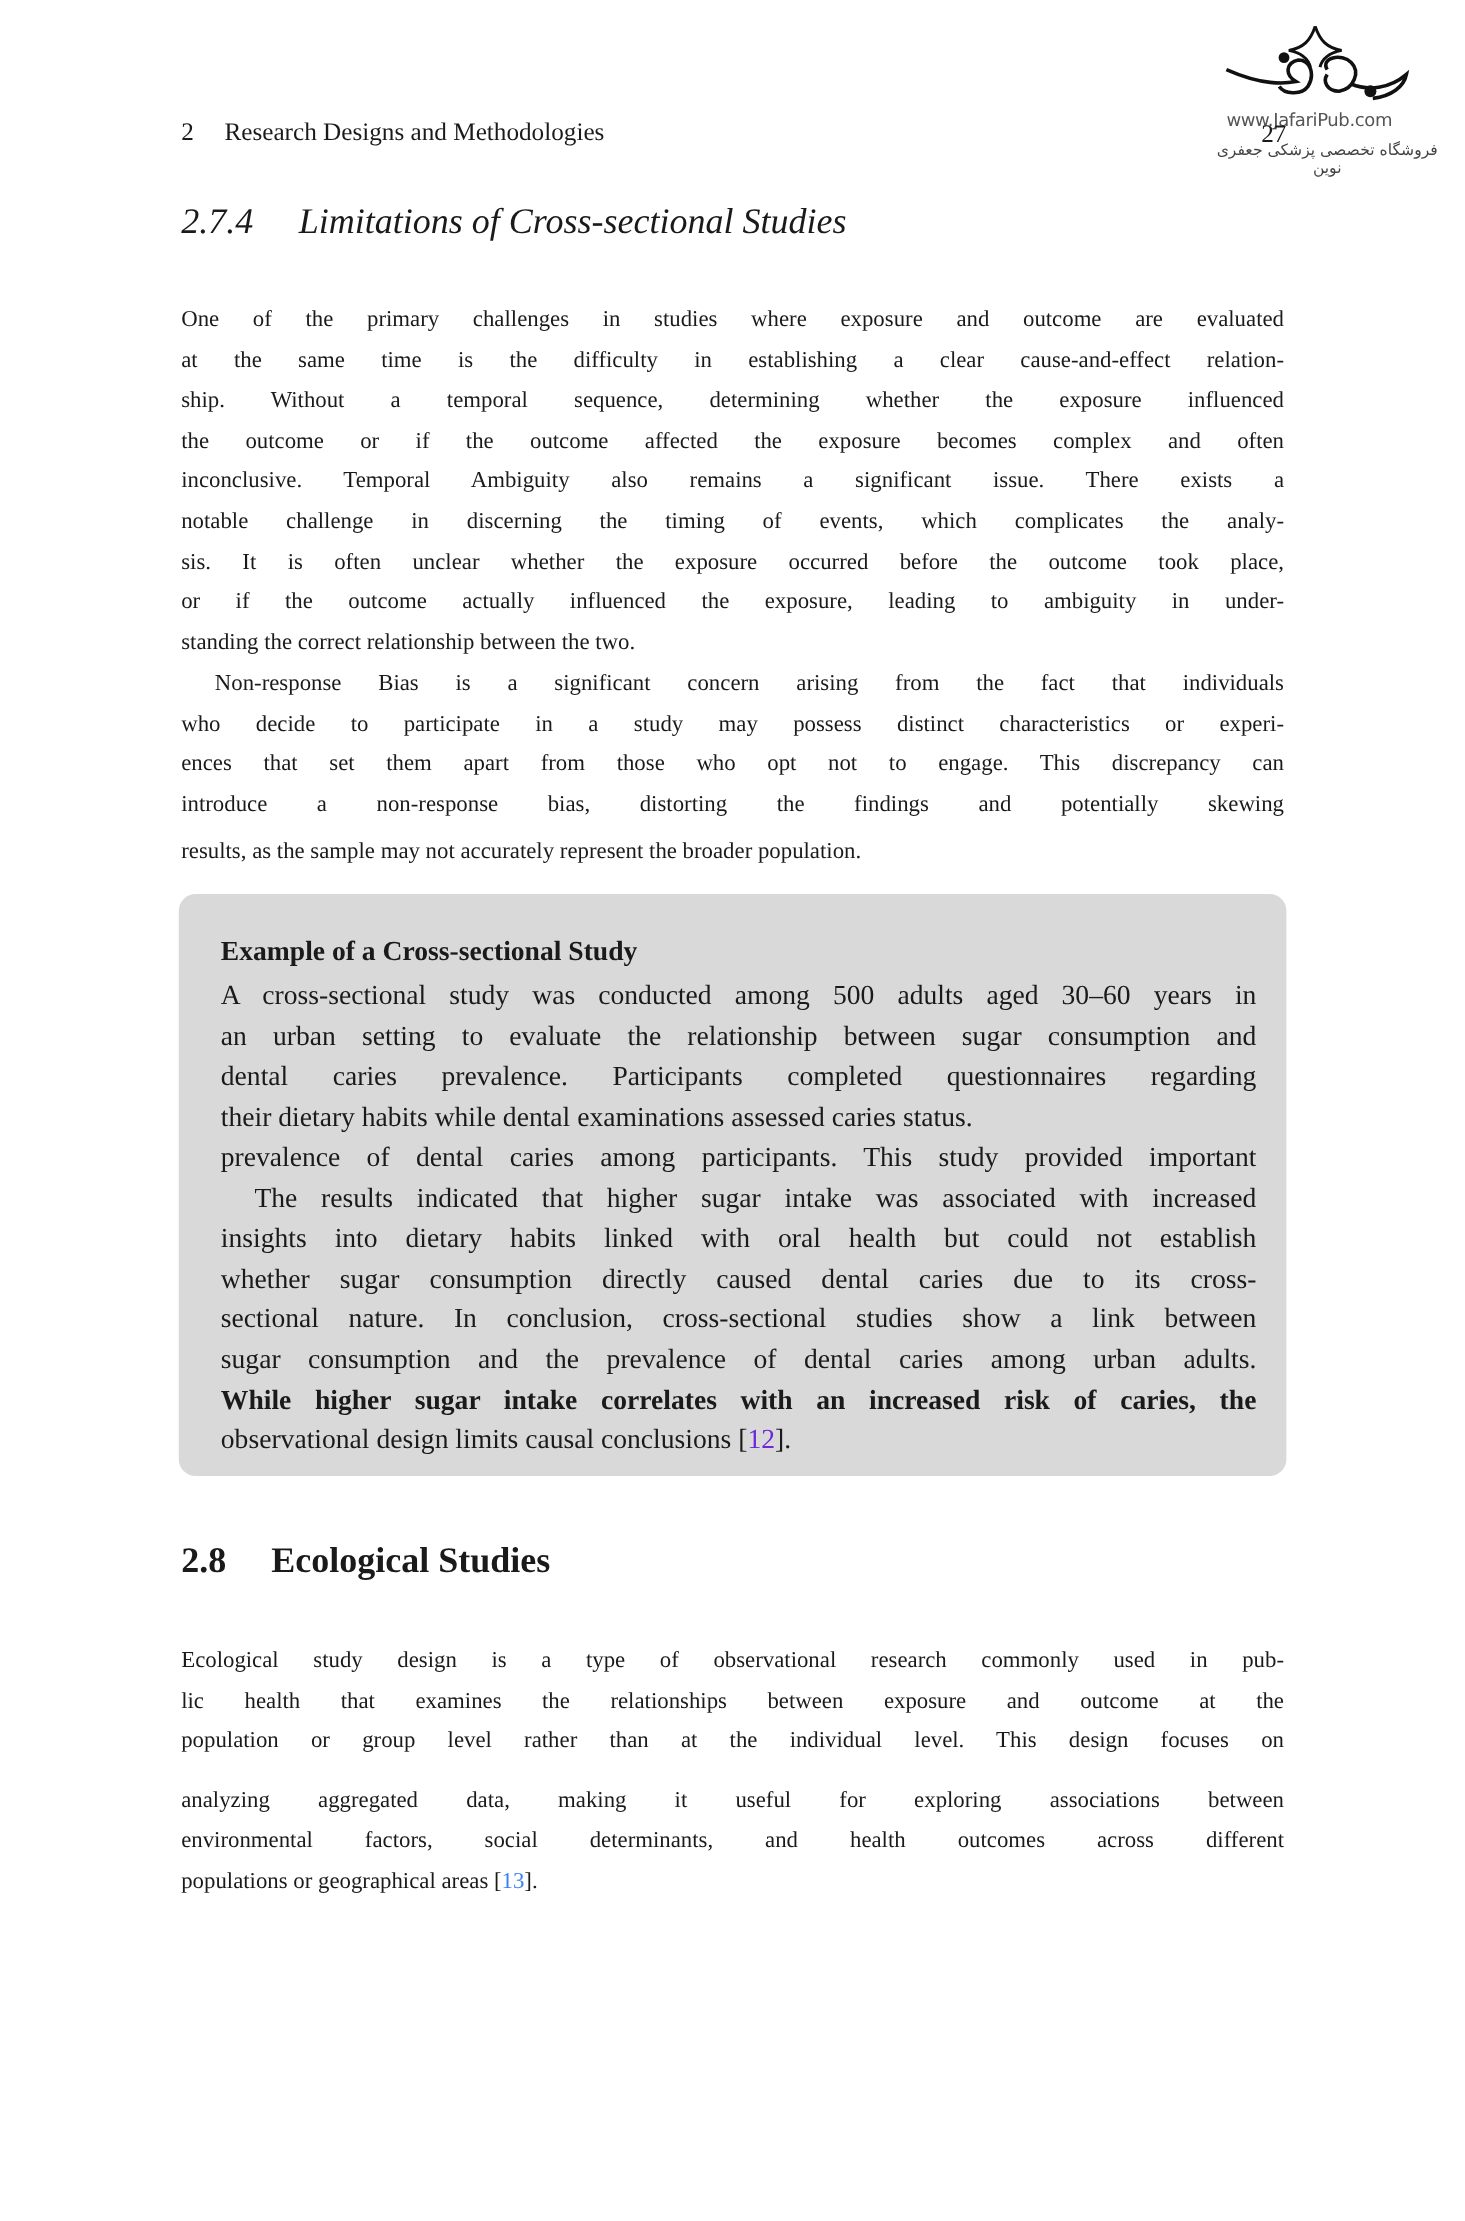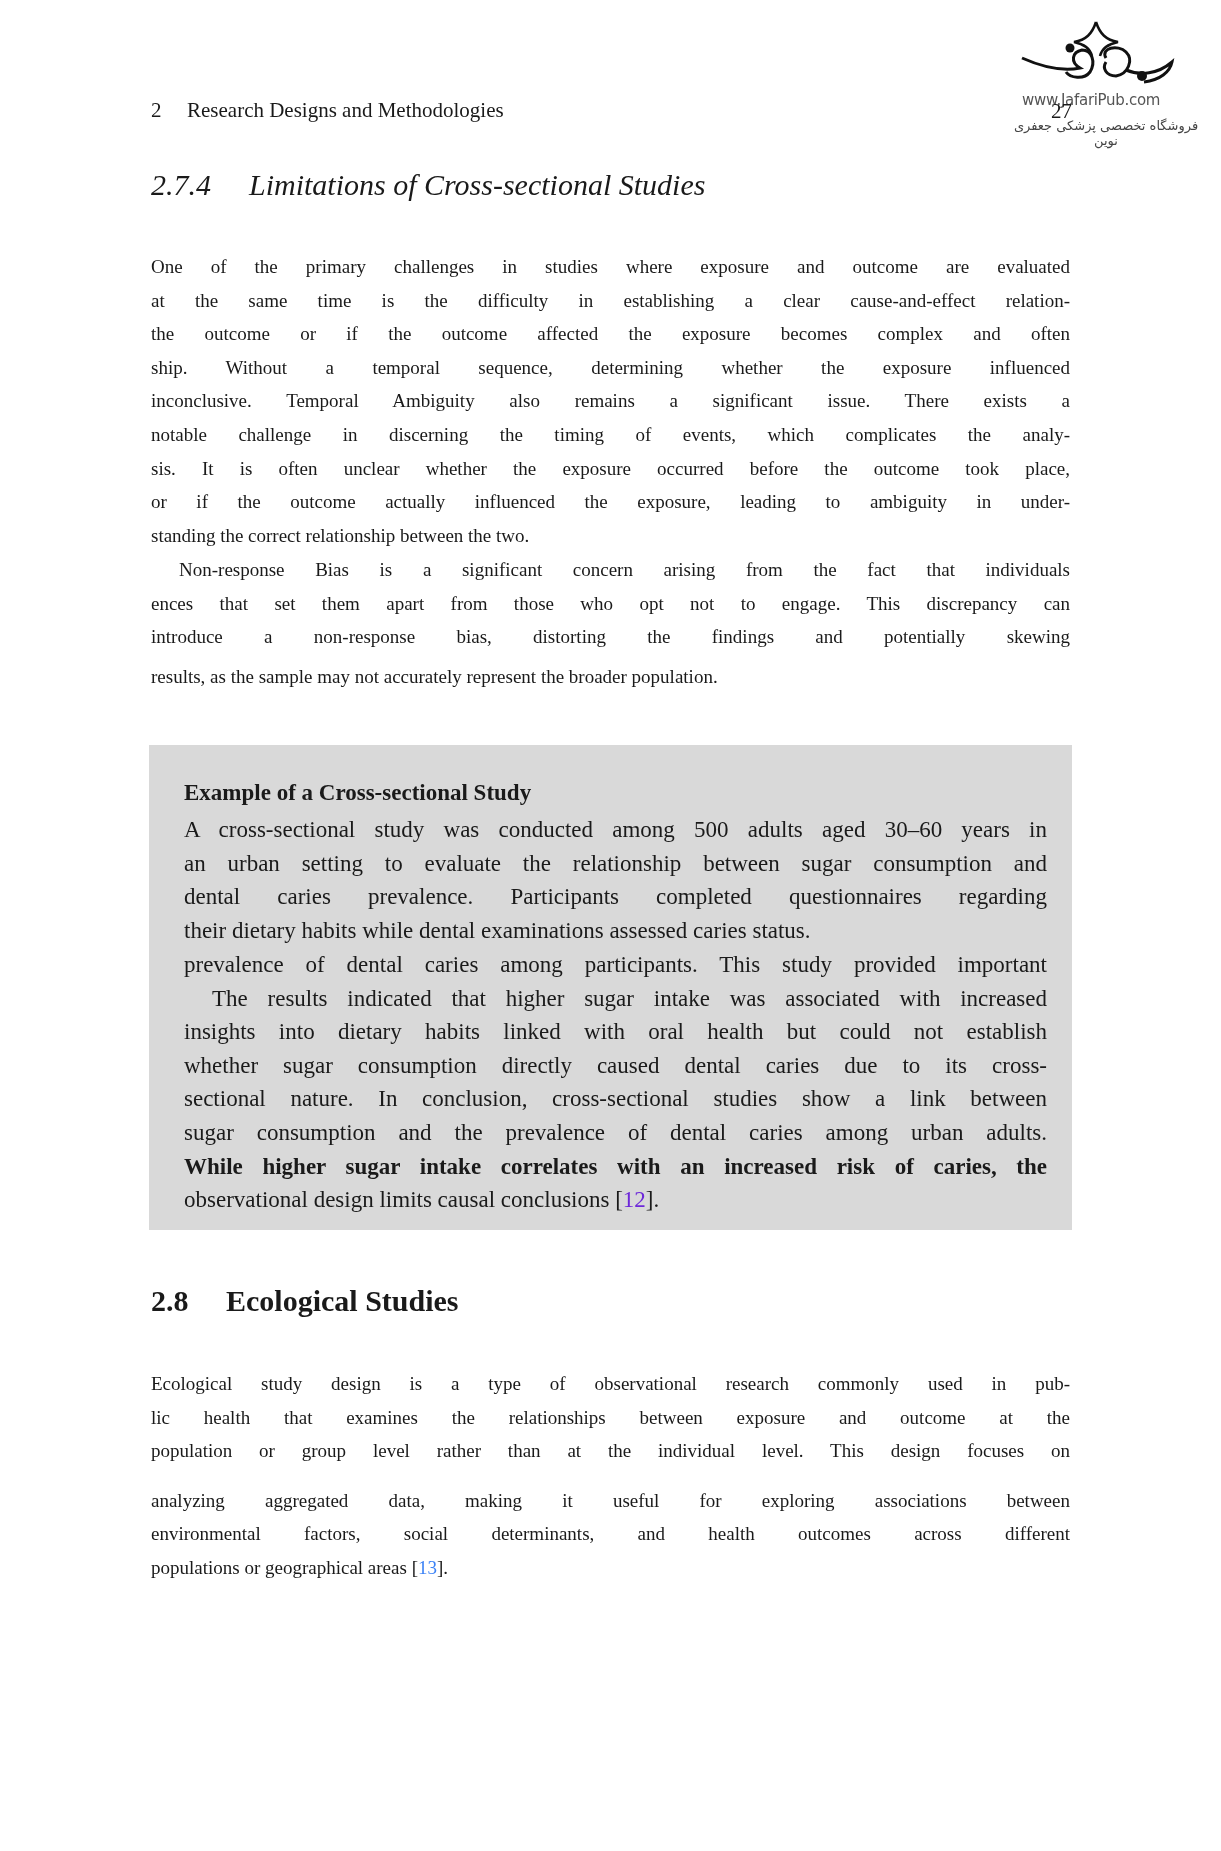--- a/index.html
+++ b/index.html
@@ -16,21 +16,21 @@
   .h-sub .num, .h-sec .num { display: inline-block; width: 98px; }
   .h-sec .num { width: 75px; }
   .h-sec { left: 151px; top: 1284px; font-size: 30px; font-weight: bold; white-space: pre; }
   .para { position: absolute; left: 151px; width: 919px; font-size: 19px; line-height: 33.6px; }
   .line { display: block; height: 33.6px; text-align: justify; text-align-last: justify; white-space: nowrap; overflow: visible; }
   .line.last { text-align-last: left; }
   .line.indent { padding-left: 28px; }
   .p1 { top: 250px; }
   .p2 { top: 553px; }
   .p2 .line.last { margin-top: 6px; }
-  .box { left: 149px; top: 745px; width: 923px; height: 485px; background: #d9d9d9; }
+  .box { left: 149px; top: 745px; width: 923px; height: 485px; background: #d9d9d9; border-radius: 14px; }
   .box-title { position: absolute; left: 35px; top: 35px; font-size: 23px; font-weight: bold; }
   .box-para { position: absolute; left: 35px; width: 863px; font-size: 23px; line-height: 33.6px; }
   .bp1 { top: 68px; }
   .bp2 { top: 203px; }
   .p3 { top: 1367px; }
   .cite { color: #22229a; }
 </style>
 </head>
 <body>
 
@@ -49,31 +49,32 @@
   <div class="logo-url">www.JafariPub.com</div>
   <div class="logo-fa">فروشگاه تخصصی پزشکی جعفری نوین</div>
 </div>
 <div class="abs page-num">27</div>
 
 <div class="abs h-sub"><span class="num">2.7.4</span><span>Limitations of Cross-sectional Studies</span></div>
 
 <div class="para p1">
   <span class="line" style="white-space: normal; overflow: hidden;">One of the primary challenges in studies where exposure and outcome are evaluated</span>
   <span class="line" style="white-space: normal; overflow: hidden;">at the same time is the difficulty in establishing a clear cause-and-effect relation-</span>
+  <span class="line" style="white-space: normal; overflow: hidden;">ship. Without a temporal sequence, determining whether the exposure influenced</span>
   <span class="line" style="white-space: normal; overflow: hidden;">the outcome or if the outcome affected the exposure becomes complex and often</span>
-  <span class="line" style="white-space: normal; overflow: hidden;">ship. Without a temporal sequence, determining whether the exposure influenced</span>
   <span class="line" style="white-space: normal; overflow: hidden;">inconclusive. Temporal Ambiguity also remains a significant issue. There exists a</span>
   <span class="line" style="white-space: normal; overflow: hidden;">notable challenge in discerning the timing of events, which complicates the analy-</span>
   <span class="line" style="white-space: normal; overflow: hidden;">sis. It is often unclear whether the exposure occurred before the outcome took place,</span>
   <span class="line" style="white-space: normal; overflow: hidden;">or if the outcome actually influenced the exposure, leading to ambiguity in under-</span>
   <span class="line last">standing the correct relationship between the two.</span>
 </div>
 
 <div class="para p2">
   <span class="line indent" style="white-space: normal; overflow: hidden;">Non-response Bias is a significant concern arising from the fact that individuals</span>
+  <span class="line" style="white-space: normal; overflow: hidden;">who decide to participate in a study may possess distinct characteristics or experi-</span>
   <span class="line" style="white-space: normal; overflow: hidden;">ences that set them apart from those who opt not to engage. This discrepancy can</span>
   <span class="line" style="white-space: normal; overflow: hidden;">introduce a non-response bias, distorting the findings and potentially skewing</span>
   <span class="line last">results, as the sample may not accurately represent the broader population.</span>
 </div>
 
 <div class="abs box">
   <div class="box-title">Example of a Cross-sectional Study</div>
   <div class="box-para bp1">
     <span class="line" style="white-space: normal; overflow: hidden;">A cross-sectional study was conducted among 500 adults aged 30–60 years in</span>
     <span class="line" style="white-space: normal; overflow: hidden;">an urban setting to evaluate the relationship between sugar consumption and</span>

